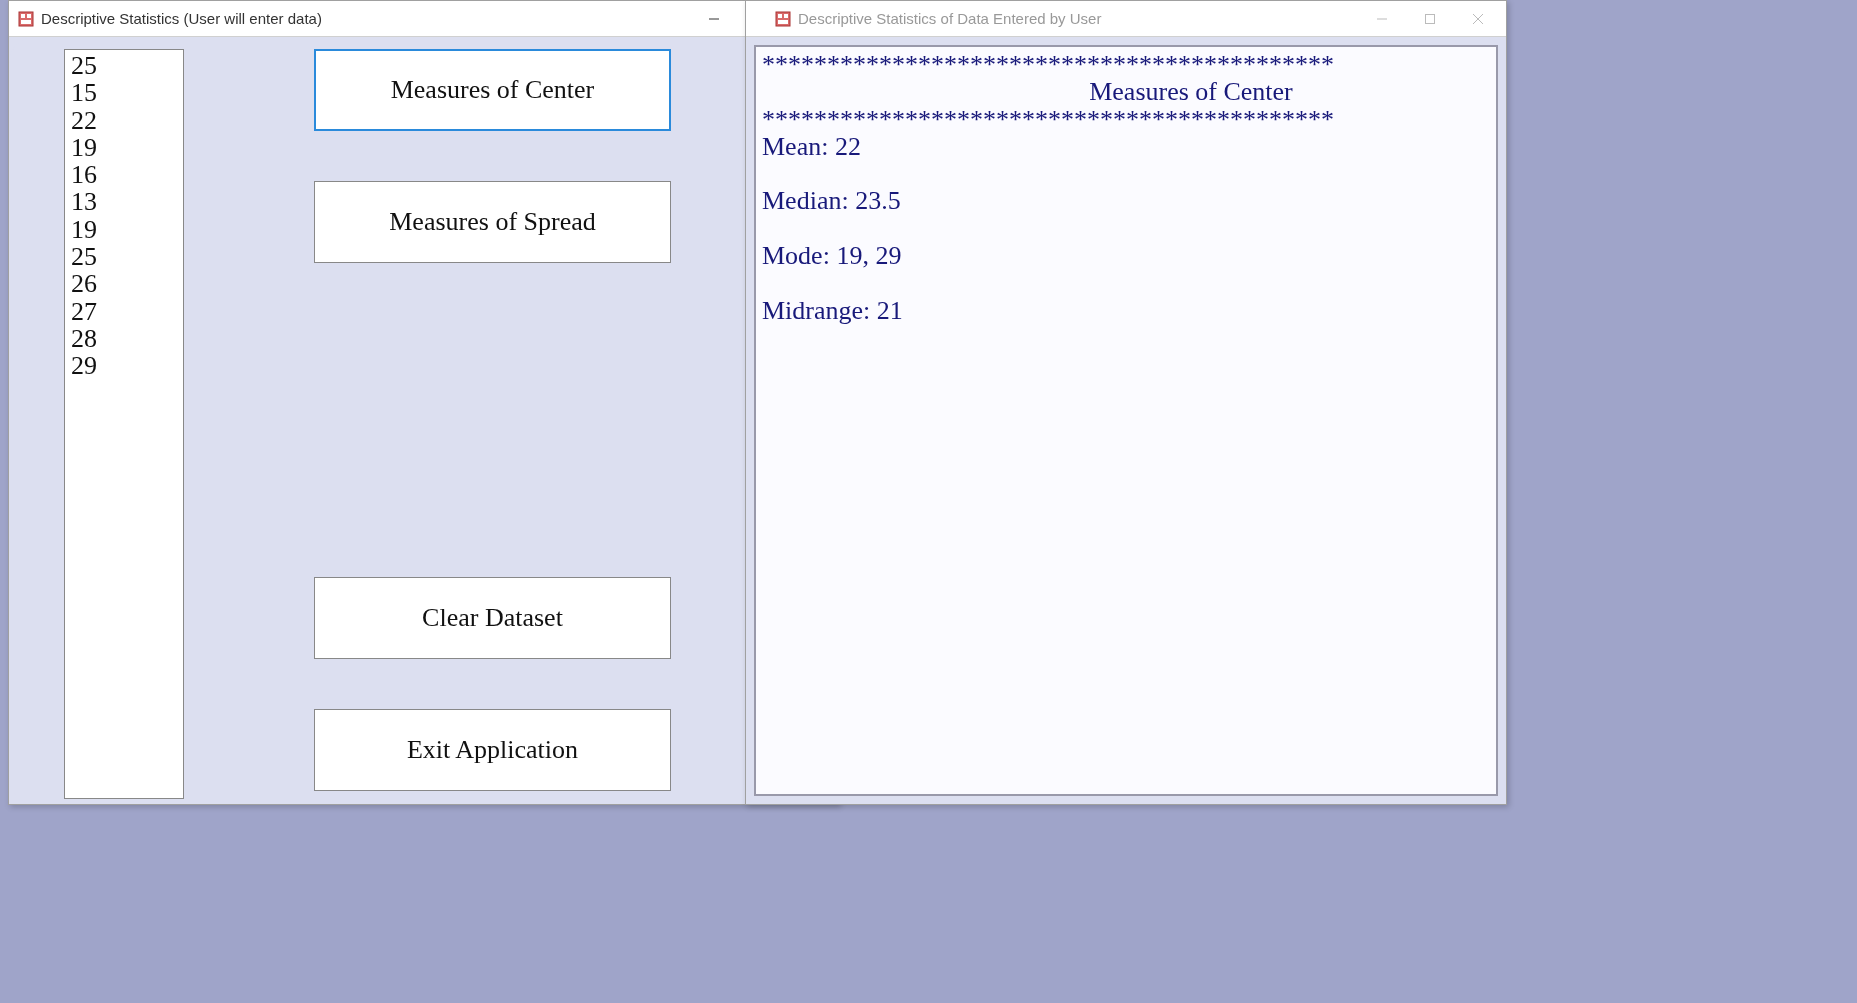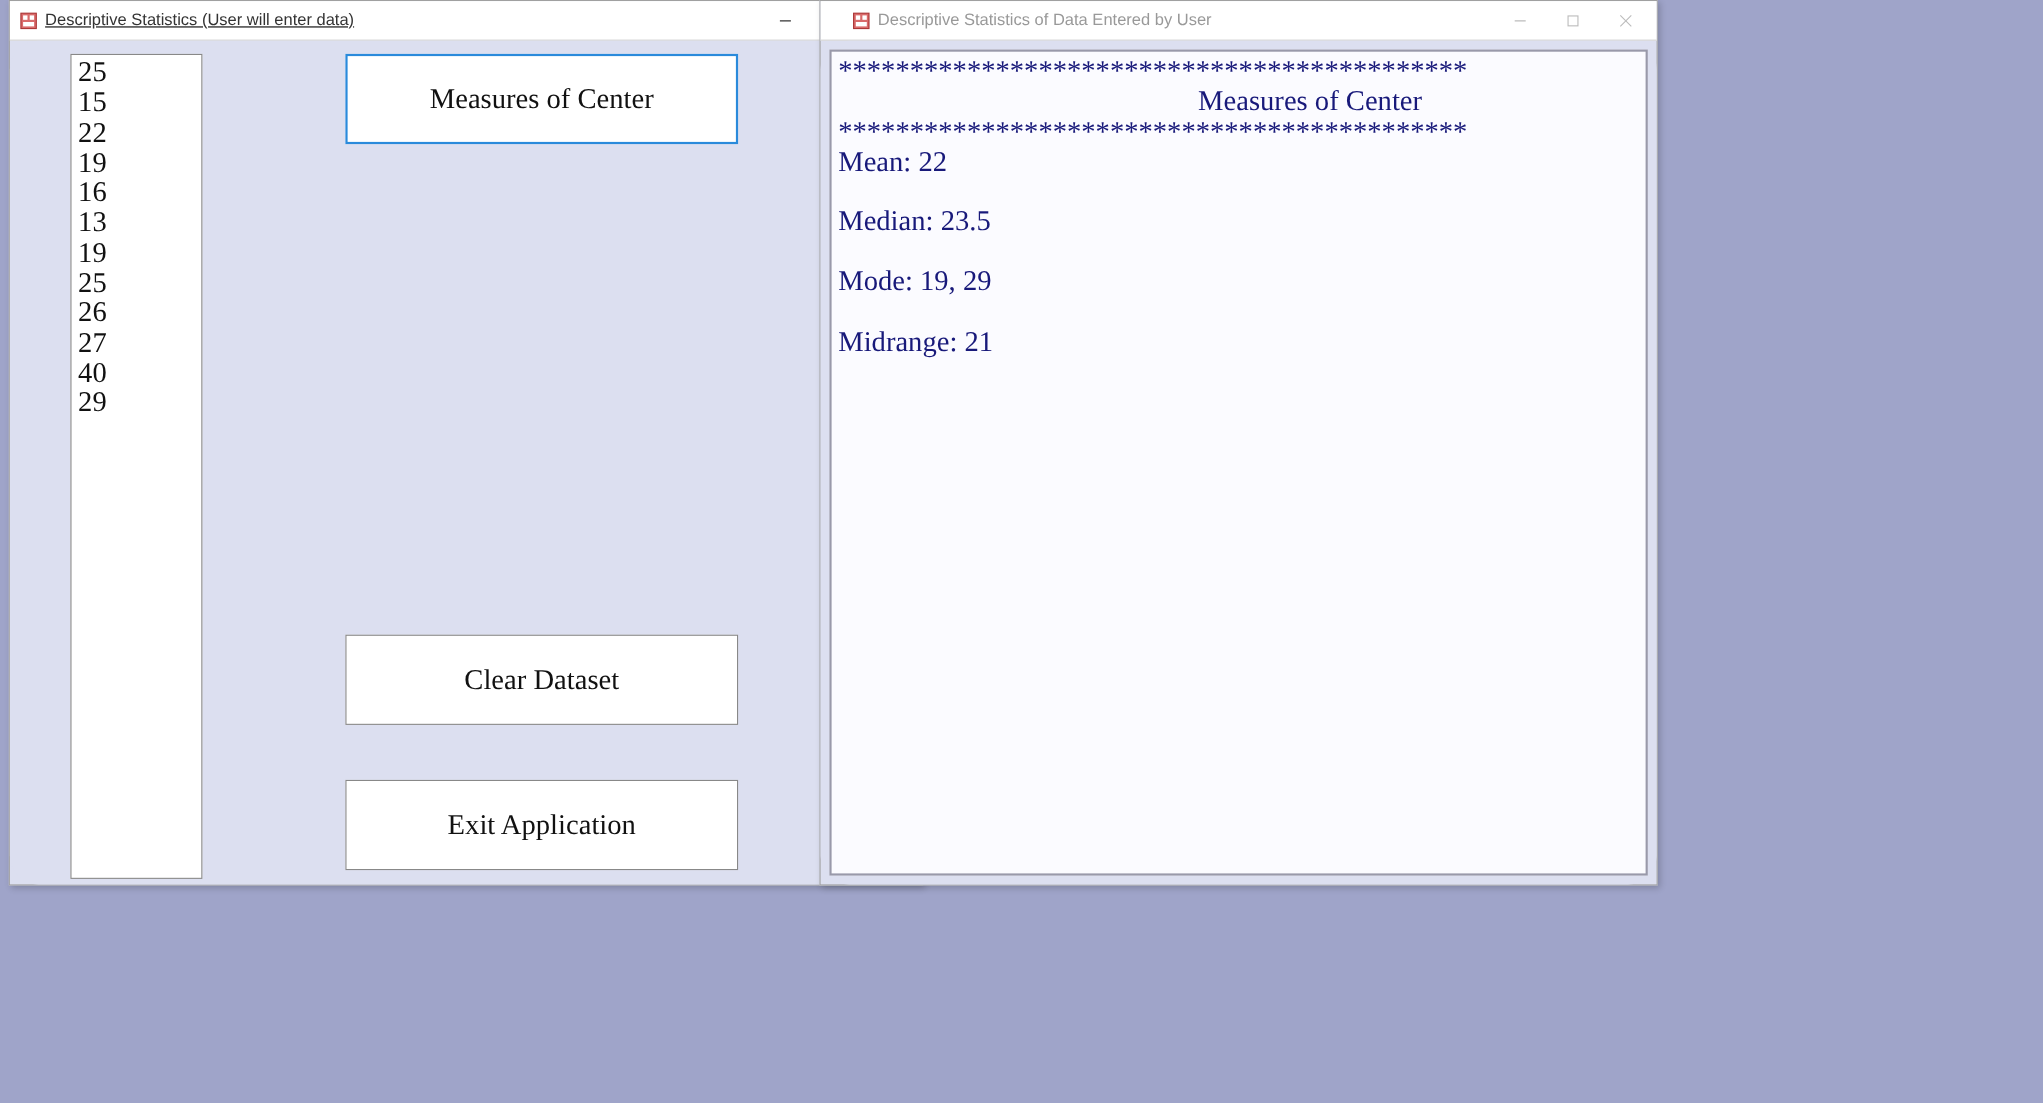--- a/index.html
+++ b/index.html
@@ -57,21 +57,20 @@
       width: 100%;
       height: calc(100% - 36px);
       border-radius: 26px;
     }
     
     #win-left {
       left: 8px;
       top: 0;
       width: 831px;
       height: 805px;
-      text-decoration: underline;
     }
     #win-left .client-area { background: #dcdff0; }
     .listbox {
       position: absolute;
       left: 55px;
       top: 12px;
       width: 120px;
       height: 750px;
       background: #fff;
       border: 1px solid #888;
@@ -166,25 +165,26 @@
         <div>25</div>
         <div>15</div>
         <div>22</div>
         <div>19</div>
         <div>16</div>
         <div>13</div>
         <div>19</div>
         <div>25</div>
         <div>26</div>
         <div>27</div>
-        <div>40</div>
+        <div>28</div>
         <div>29</div>
       </div>
 
     <div class="big-btn focused" style="top:12px">Measures of Center</div>
+    <div class="big-btn" style="top:144px">Measures of Spread</div>
     <div class="big-btn" style="top:540px">Clear Dataset</div>
     <div class="big-btn" style="top:672px">Exit Application</div>
   </div>
 </div>
 
 <div class="window" id="win-right">
   <div class="titlebar inactive">
     <span class="title-icon">
       <svg viewBox="0 0 16 16">
           <rect x="1" y="1" width="14" height="14" fill="#d96b6b" stroke="#a33"></rect>

